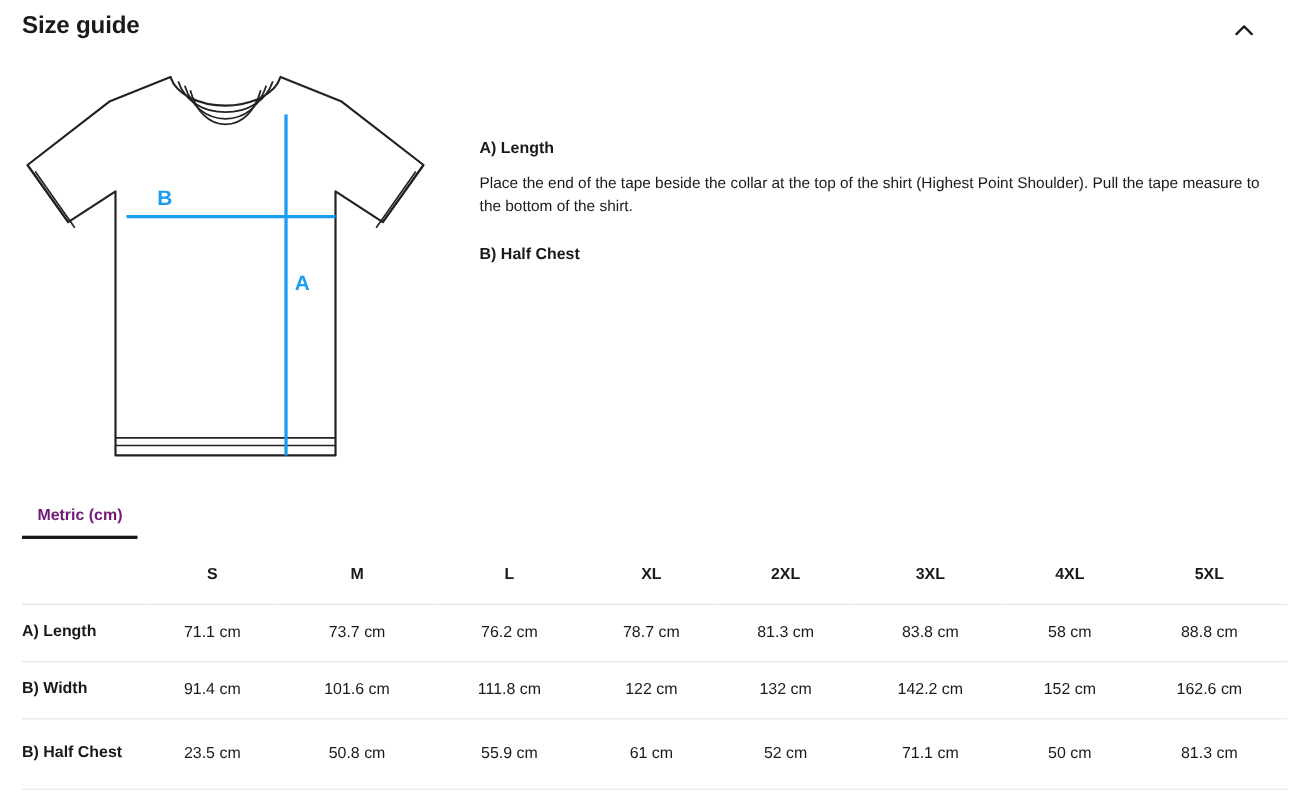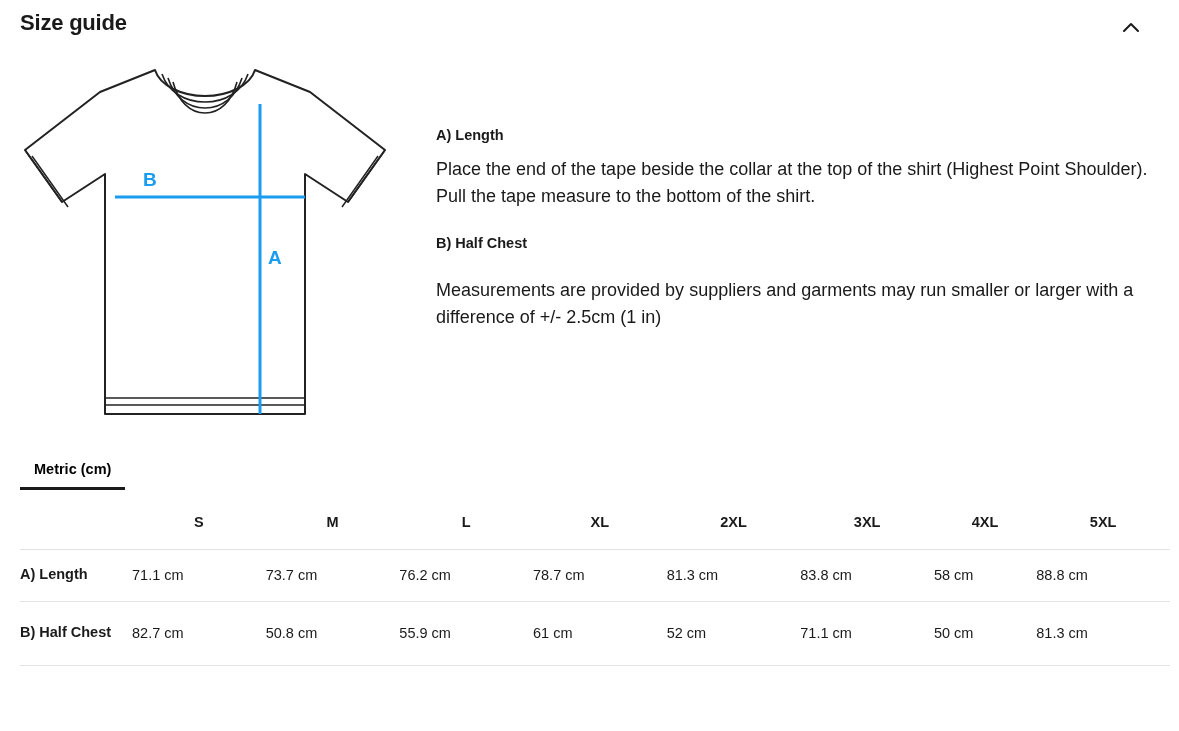--- a/index.html
+++ b/index.html
@@ -72,39 +72,39 @@
     color: #1a1a1a;
   }
   .instr-head {
     font-weight: 700;
     font-size: 14.5px;
     margin: 0 0 10px 0;
   }
   .instr-head.second { margin-top: 22px; }
   .instr-para {
     margin: 0 0 8px 0;
-    font-size: 18px;
+    font-size: 14px;
     line-height: 1.5;
     color: #1a1a1a;
   }
   .instr-para.spaced { margin-top: 22px; }
 
   
   .tabs {
     position: absolute;
     left: 20px;
     top: 455px;
     display: flex;
     align-items: flex-end;
     gap: 0;
   }
   .tab {
     font-size: 14.5px;
     padding: 6px 14px 10px 14px;
-    color: #000000;
+    color: #701a75;
     cursor: pointer;
     border-bottom: 3px solid transparent;
     white-space: nowrap;
   }
   .tab.active {
     font-weight: 700;
     border-bottom: 3px solid #1a1a1a;
   }
 
   
@@ -133,21 +133,21 @@
     border-bottom: 1px solid #e3e3e3;
   }
   .size-table tbody th.rowhead {
     text-align: left;
     font-weight: 700;
     width: 112px;
     padding: 12px 0;
     line-height: 1.35;
   }
   .size-table tbody td {
-    text-align: left;
+    text-align: center;
     height: 52px;
     color: #1a1a1a;
   }
   .size-table tbody tr.tall td,
   .size-table tbody tr.tall th { height: 64px; }
 </style>
 </head>
 <body>
 
 <div class="page">
@@ -208,21 +208,20 @@
 
       <text x="133" y="134" font-family="Liberation Sans, sans-serif" font-size="19" font-weight="700" fill="#1a9cf0">B</text>
       <text x="258" y="212" font-family="Liberation Sans, sans-serif" font-size="19" font-weight="700" fill="#1a9cf0">A</text>
     </svg>
   </div>
 
   <div class="instructions">
     <p class="instr-head">A) Length</p>
     <p class="instr-para">Place the end of the tape beside the collar at the top of the shirt (Highest Point Shoulder). Pull the tape measure to the bottom of the shirt.</p>
     <p class="instr-head second">B) Half Chest</p>
-    <p class="instr-para spaced">Measurements are provided by suppliers and garments may run smaller or larger with a difference of +/- 2.5cm (1 in)</p>
   </div>
 
   <div class="tabs">
     <div class="tab active">Metric (cm)</div>
   </div>
 
   <table class="size-table">
     <thead>
       <tr>
         <th class="corner"></th>
@@ -241,23 +240,34 @@
         <th class="rowhead">A) Length</th>
         <td>71.1 cm</td>
         <td>73.7 cm</td>
         <td>76.2 cm</td>
         <td>78.7 cm</td>
         <td>81.3 cm</td>
         <td>83.8 cm</td>
         <td>58 cm</td>
         <td>88.8 cm</td>
       </tr>
+      <tr>
+        <th class="rowhead">B) Width</th>
+        <td>91.4 cm</td>
+        <td>101.6 cm</td>
+        <td>111.8 cm</td>
+        <td>122 cm</td>
+        <td>132 cm</td>
+        <td>142.2 cm</td>
+        <td>152 cm</td>
+        <td>162.6 cm</td>
+      </tr>
       <tr class="tall">
         <th class="rowhead">B) Half Chest</th>
-        <td>82.7 cm</td>
+        <td>23.5 cm</td>
         <td>50.8 cm</td>
         <td>55.9 cm</td>
         <td>61 cm</td>
         <td>52 cm</td>
         <td>71.1 cm</td>
         <td>50 cm</td>
         <td>81.3 cm</td>
       </tr>
     </tbody>
   </table>

